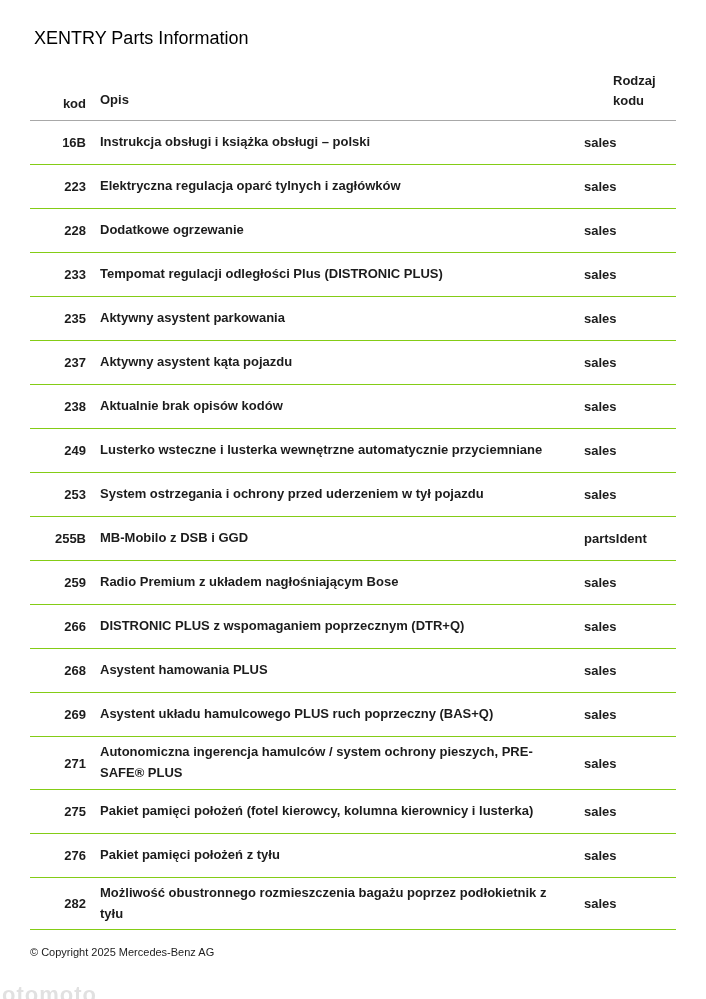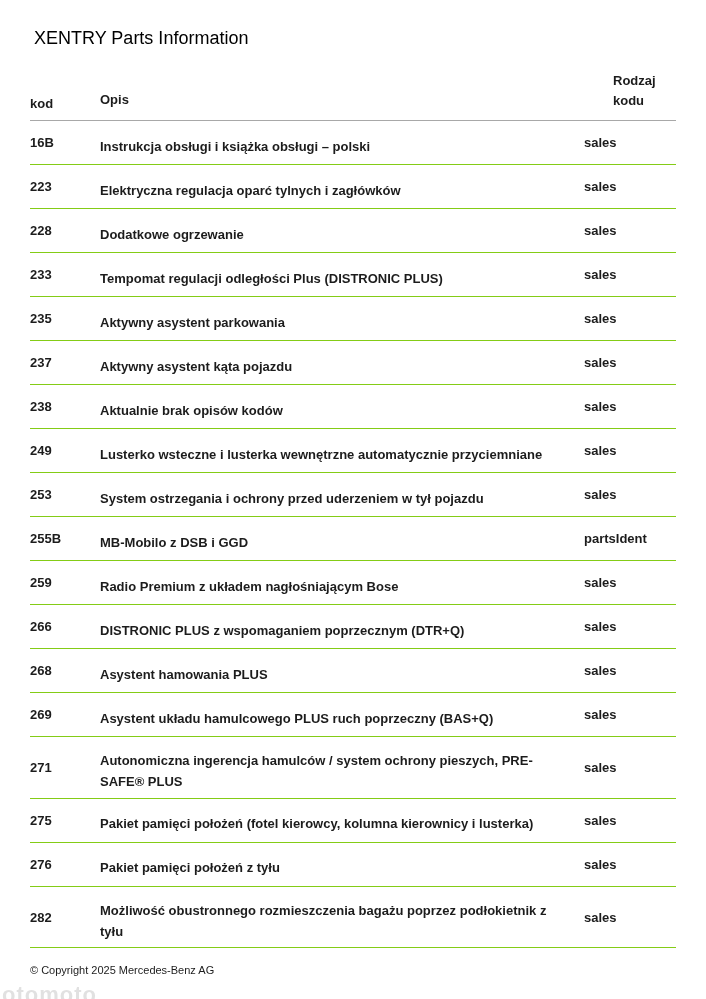--- a/index.html
+++ b/index.html
@@ -42,28 +42,27 @@
     align-items: center;
     min-height: 44px;
     border-bottom: 1px solid #84cc16;
     padding: 5px 0;
     box-sizing: border-box;
     font-weight: bold;
   }
   .c-kod {
     width: 56px;
     flex-shrink: 0;
-    text-align: left;
+    text-align: right;
   }
   .c-opis {
     flex: 1;
     padding-left: 14px;
     padding-right: 18px;
     line-height: 1.6;
-    margin-top: 9px;
   }
   .c-rodzaj {
     width: 92px;
     padding-left: 14px;
     flex-shrink: 0;
   }
   .rodzaj-header-line {
     display: block;
     line-height: 1.55;
     margin-left: 29px;

